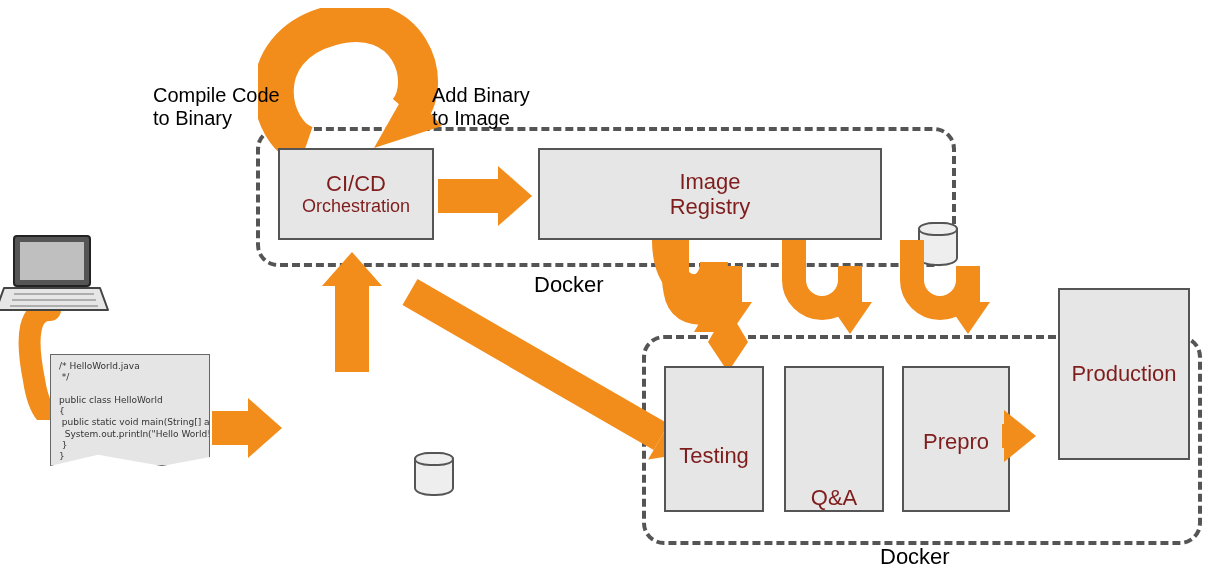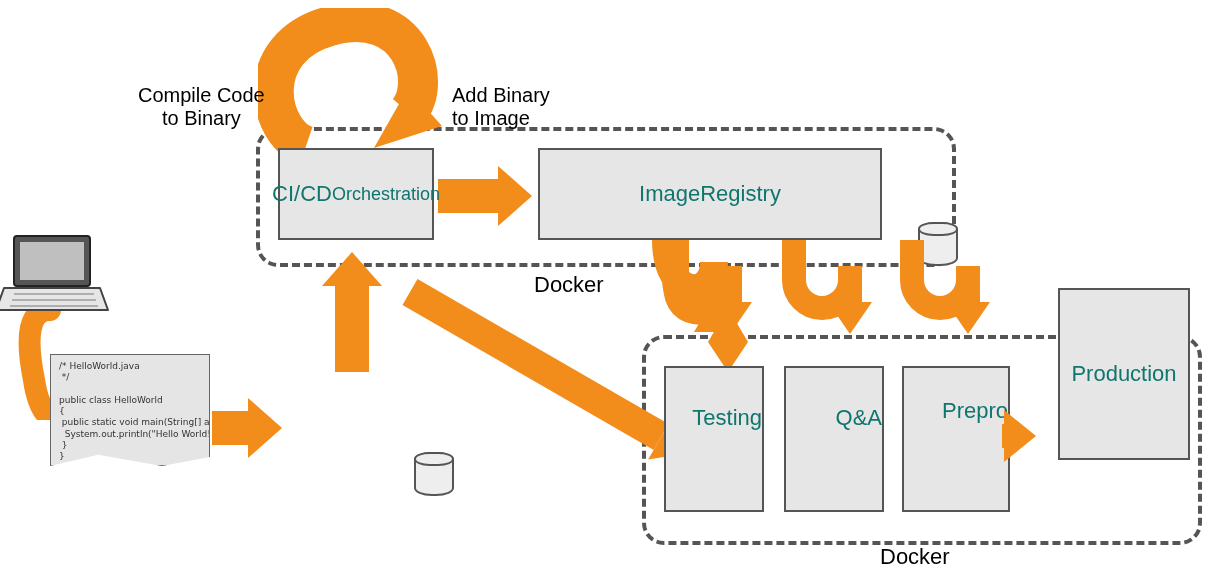--- a/index.html
+++ b/index.html
@@ -11,25 +11,25 @@
   .stage {
     position: relative;
     width: 1209px;
     height: 572px;
   }
   .box {
     position: absolute;
     background: #e6e6e6;
     border: 2px solid #555;
     display: flex;
-    flex-direction: row;
+    flex-direction: column;
     align-items: center;
     justify-content: center;
     text-align: center;
-    color: #0f766e;
+    color: #7f1d1d;
     font-size: 22px;
     line-height: 1.15;
     box-sizing: border-box;
   }
   .sub {
     font-size: 18px;
   }
   .label {
     position: absolute;
     color: #000;
@@ -189,23 +189,23 @@
   <div class="box" style="left:278px; top:148px; width:156px; height:92px;">
     <span>CI/CD</span>
     <span class="sub">Orchestration</span>
   </div>
 
   <svg class="overlay" width="240" height="150" style="left:258px; top:8px;">
     <path d="M48 138 C 10 125 -8 40 72 18 C 152 -4 176 74 150 104" fill="none" stroke="#f28c1a" stroke-width="40" stroke-linecap="butt"></path>
     <polygon points="150,80 184,118 116,140" fill="#f28c1a"></polygon>
   </svg>
 
-  <div class="label" style="left:138px; top:84px; text-align:center;">Compile Code
+  <div class="label" style="left:153px; top:84px; text-align:left;">Compile Code
 to Binary</div>
-  <div class="label" style="left:452px; top:84px; text-align:left;">Add Binary
+  <div class="label" style="left:432px; top:84px; text-align:left;">Add Binary
 to Image</div>
 
   <div class="arrow-h" style="left:438px; top:166px;">
     <div class="shaft" style="width:60px;"></div>
     <div class="head"></div>
   </div>
 
   <div class="box" style="left:538px; top:148px; width:344px; height:92px;">
     <span>Image</span>
     <span>Registry</span>
@@ -245,21 +245,21 @@
   </svg>
   <svg class="overlay" width="100" height="130" style="left:890px; top:238px;">
     <path d="M22 2 L22 42 A28 28 0 0 0 78 42 L78 28" fill="none" stroke="#f28c1a" stroke-width="24"></path>
     <polygon points="78,96 56,64 100,64" fill="#f28c1a"></polygon>
     <line x1="78" y1="42" x2="78" y2="70" stroke="#f28c1a" stroke-width="24"></line>
   </svg>
 
   <div class="box" style="left:664px; top:366px; width:100px; height:146px; justify-content:flex-end; padding-bottom:42px;">
     <span>Testing</span>
   </div>
-  <div class="box" style="left:784px; top:366px; width:100px; height:146px; justify-content:flex-end; padding-bottom:42px;">
+  <div class="box" style="left:784px; top:366px; width:100px; height:146px; justify-content:flex-end; ">
     <span>Q&amp;A</span>
   </div>
   <div class="box" style="left:902px; top:366px; width:108px; height:146px; justify-content:flex-end; padding-bottom:56px;">
     <span>Prepro</span>
   </div>
 
   <div class="box" style="left:1058px; top:288px; width:132px; height:172px;">
     <span>Production</span>
   </div>
 

